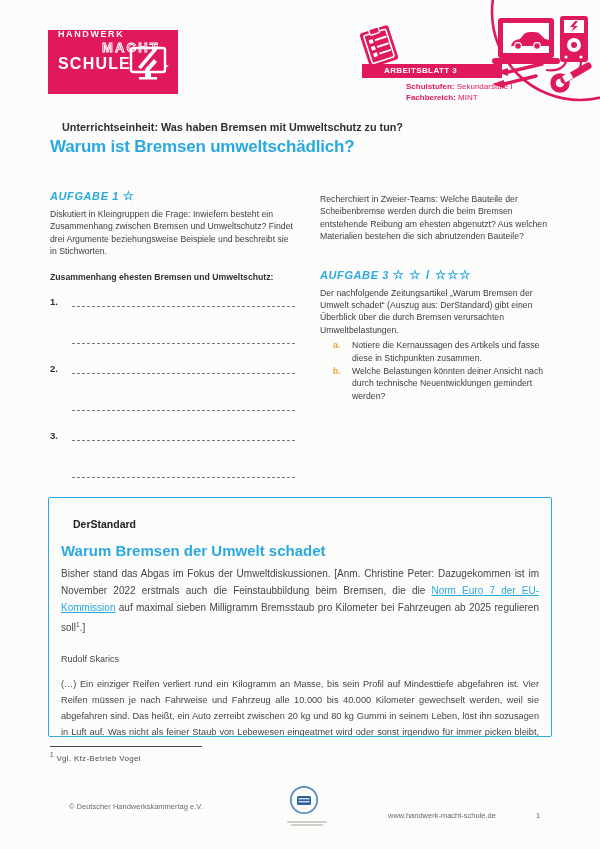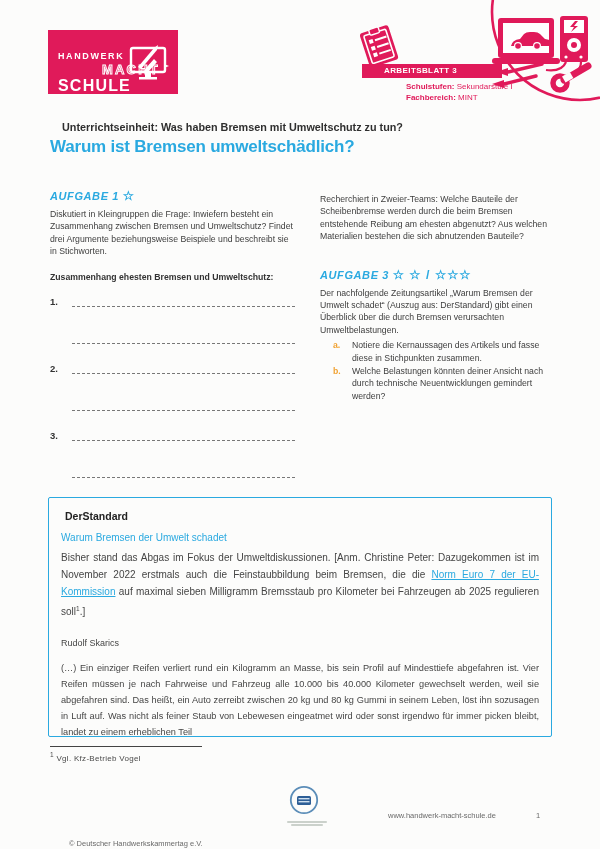--- a/index.html
+++ b/index.html
@@ -8,21 +8,21 @@
     font-family:"Liberation Sans",sans-serif;
     background:#e9e9e9;
   }
   .page{
     position:relative;width:600px;height:849px;
     background:#fcfcfb;overflow:hidden;
   }
   
   .logo-box{
     position:absolute;left:48px;top:30px;width:130px;height:64px;
-    background:#E01A5A;display:flex;align-items:flex-end;
+    background:#E01A5A;display:flex;align-items:flex-start;
   }
   .logo-text{margin-left:10px;line-height:1;color:#fff;}
   .logo-l1{font-size:9px;font-weight:bold;letter-spacing:1.6px;}
   .logo-l2{
     font-size:13px;font-weight:bold;letter-spacing:2.2px;margin-top:2px;
     color:rgba(255,255,255,0.18);padding-left:44px;-webkit-text-stroke:0.9px #ffffff;
   }
   .logo-l3{font-size:16px;font-weight:bold;letter-spacing:1.2px;margin-top:2px;}
   .logo-icon{position:absolute;right:6px;top:10px;}
 
@@ -63,34 +63,34 @@
   .sub{display:flex;margin:1px 0 0 13px;}
   .sub-marker{width:19px;font-size:8.7px;line-height:12.4px;font-weight:bold;color:#F0A232;}
   .sub-text{flex:1;font-size:8.7px;line-height:12.4px;color:#3D3D3D;}
 
   
   .article-box{
     position:absolute;left:48px;top:497px;width:504px;height:240px;
     border:1.6px solid #2AA9E0;border-radius:2px;box-sizing:border-box;
     padding:8px 12px;overflow:hidden;background:#fcfcfb;
   }
-  .article-source{font-size:10.5px;font-weight:bold;color:#222;margin:4px;}
-  .article-headline{font-size:10px;font-weight:normal;color:#2AA9E0;margin:10px 0 0 0;}
+  .article-source{font-size:10.5px;font-weight:bold;color:#222;margin:12px;}
+  .article-headline{font-size:15px;font-weight:bold;color:#2AA9E0;margin:10px 0 0 0;}
   .article-p1{font-size:10px;line-height:17px;color:#454545;margin:6px 0 0 0;text-align:justify;}
   .article-link{color:#2AA9E0;text-decoration:underline;cursor:pointer;}
   .article-author{font-size:9px;color:#454545;margin:18px 0 0 0;}
   .article-p2{font-size:9.2px;line-height:16px;color:#454545;margin:12px 0 0 0;text-align:justify;}
   sup{font-size:6.5px;}
 
   
   .footnote-rule{position:absolute;left:50px;top:746px;width:152px;border-top:1px solid #444;}
   .footnote{position:absolute;left:50px;top:751px;font-size:8px;color:#4a4a4a;letter-spacing:0.3px;}
 
   
-  .footer-copy{position:absolute;left:69px;top:839px;font-size:7.5px;color:#6a6a6a;}
+  .footer-copy{position:absolute;left:69px;top:802px;font-size:7.5px;color:#6a6a6a;}
   .footer-badge{position:absolute;left:287px;top:785px;width:34px;text-align:center;}
   .badge-caption{margin:2px auto 0 auto;width:40px;}
   .badge-caption .bar{height:2px;background:#9aa69c;opacity:0.5;margin-top:1px;border-radius:1px;}
   .badge-caption .bar.short{width:32px;margin-left:4px;}
   .footer-url{position:absolute;left:388px;top:811px;font-size:7.5px;color:#6a6a6a;}
   .footer-page{position:absolute;left:536px;top:811px;font-size:7.5px;color:#6a6a6a;}
 </style>
 </head>
 <body>
 

